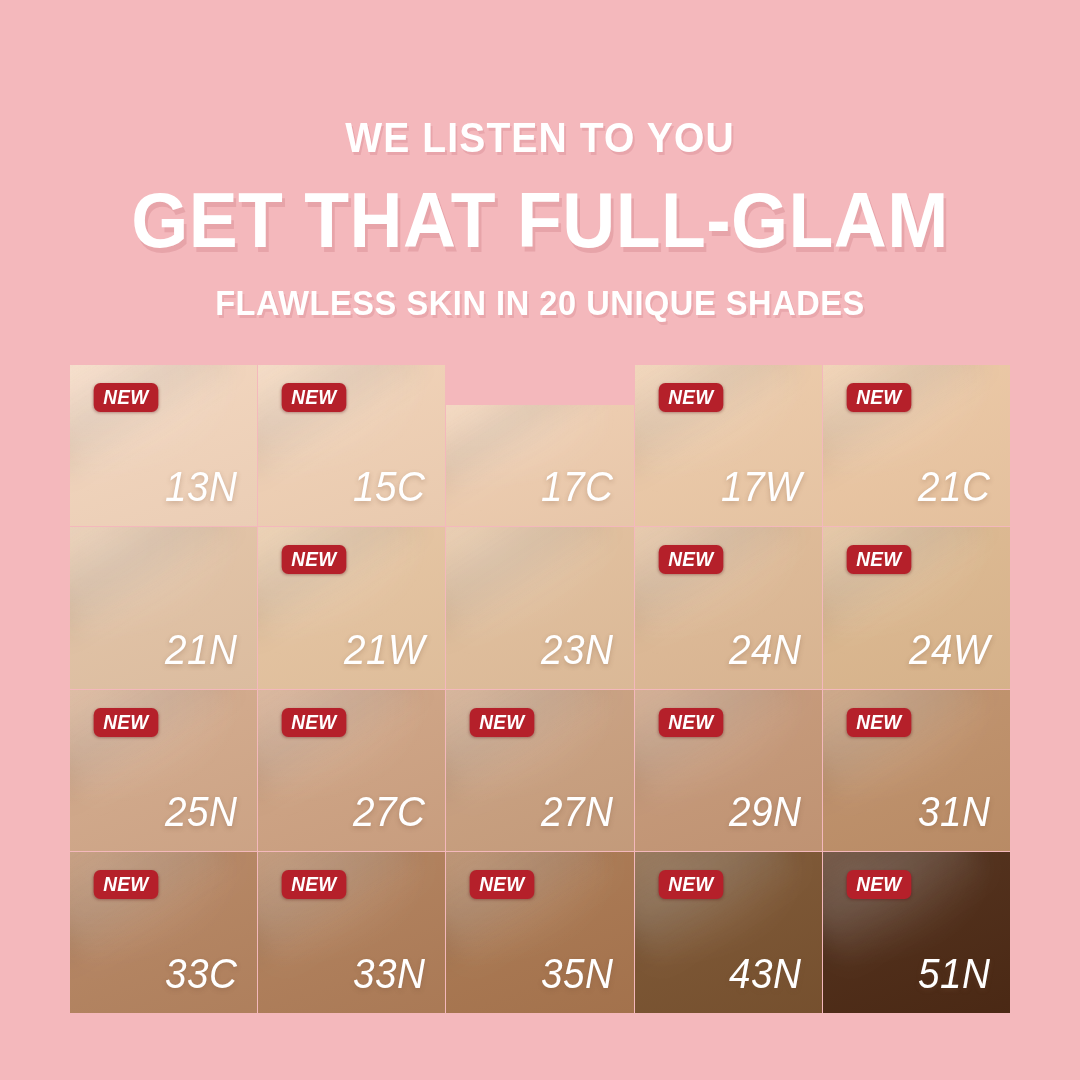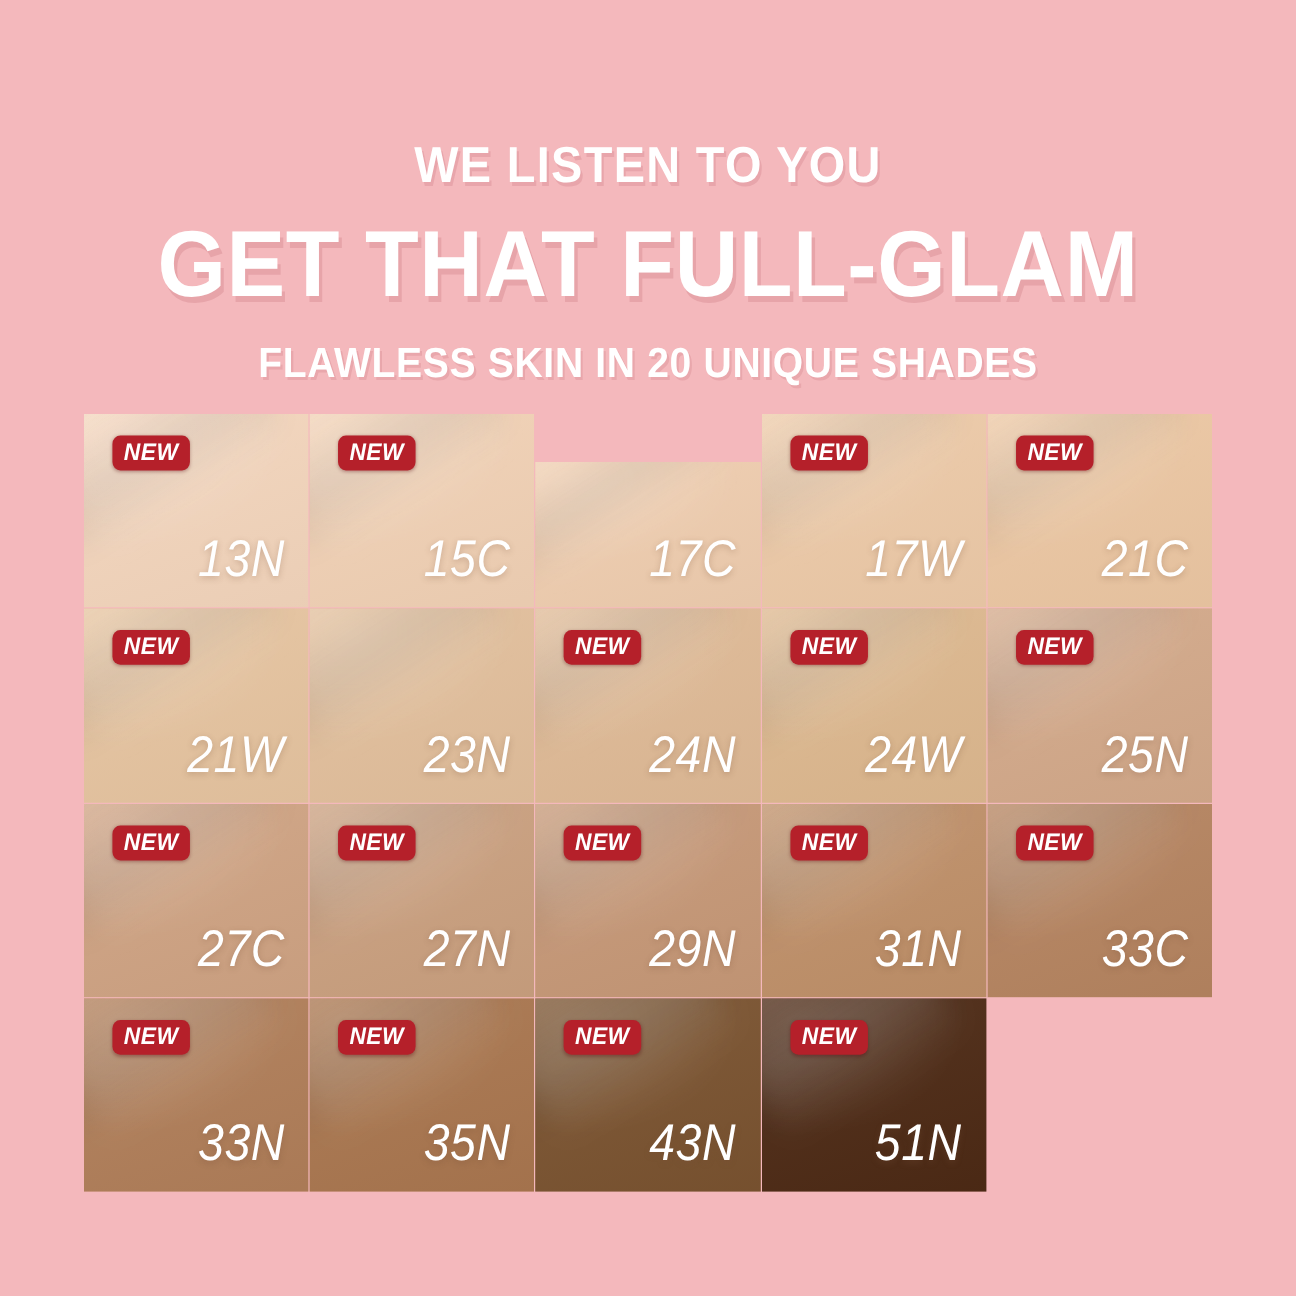--- a/index.html
+++ b/index.html
@@ -53,21 +53,21 @@
     color:#ffffff;
     letter-spacing:0.6px;
     line-height:1;
     text-shadow:2px 3px 0 rgba(222,150,156,0.5);
     transform:scaleX(0.93);
   }
 
   
   .shade-grid {
     position:absolute;
-    left:70px; top:345px;
+    left:70px; top:365px;
     width:940px; height:648px;
     display:grid;
     grid-template-columns:repeat(5, 1fr);
     grid-template-rows:repeat(4, 1fr);
     gap:1px;
     text-decoration:underline;
   }
 
   .shade-tile {
     position:relative;
@@ -186,20 +186,26 @@
       <div class="new-badge">NEW</div>
       <div class="shade-code">17W</div>
     </div>
     <div class="shade-tile" style="background: rgb(236, 199, 163);">
       <div class="smear"></div>
       <div class="smear2"></div>
       <div class="sheen"></div>
       <div class="new-badge">NEW</div>
       <div class="shade-code">21C</div>
     </div>
+    <div class="shade-tile" style="background: rgb(227, 195, 165);">
+      <div class="smear"></div>
+      <div class="smear2"></div>
+      <div class="sheen"></div>
+      <div class="shade-code">21N</div>
+    </div>
     <div class="shade-tile" style="background: rgb(230, 196, 160);">
       <div class="smear"></div>
       <div class="smear2"></div>
       <div class="sheen"></div>
       <div class="new-badge">NEW</div>
       <div class="shade-code">21W</div>
     </div>
     <div class="shade-tile" style="background: rgb(226, 191, 156);">
       <div class="smear"></div>
       <div class="smear2"></div>

